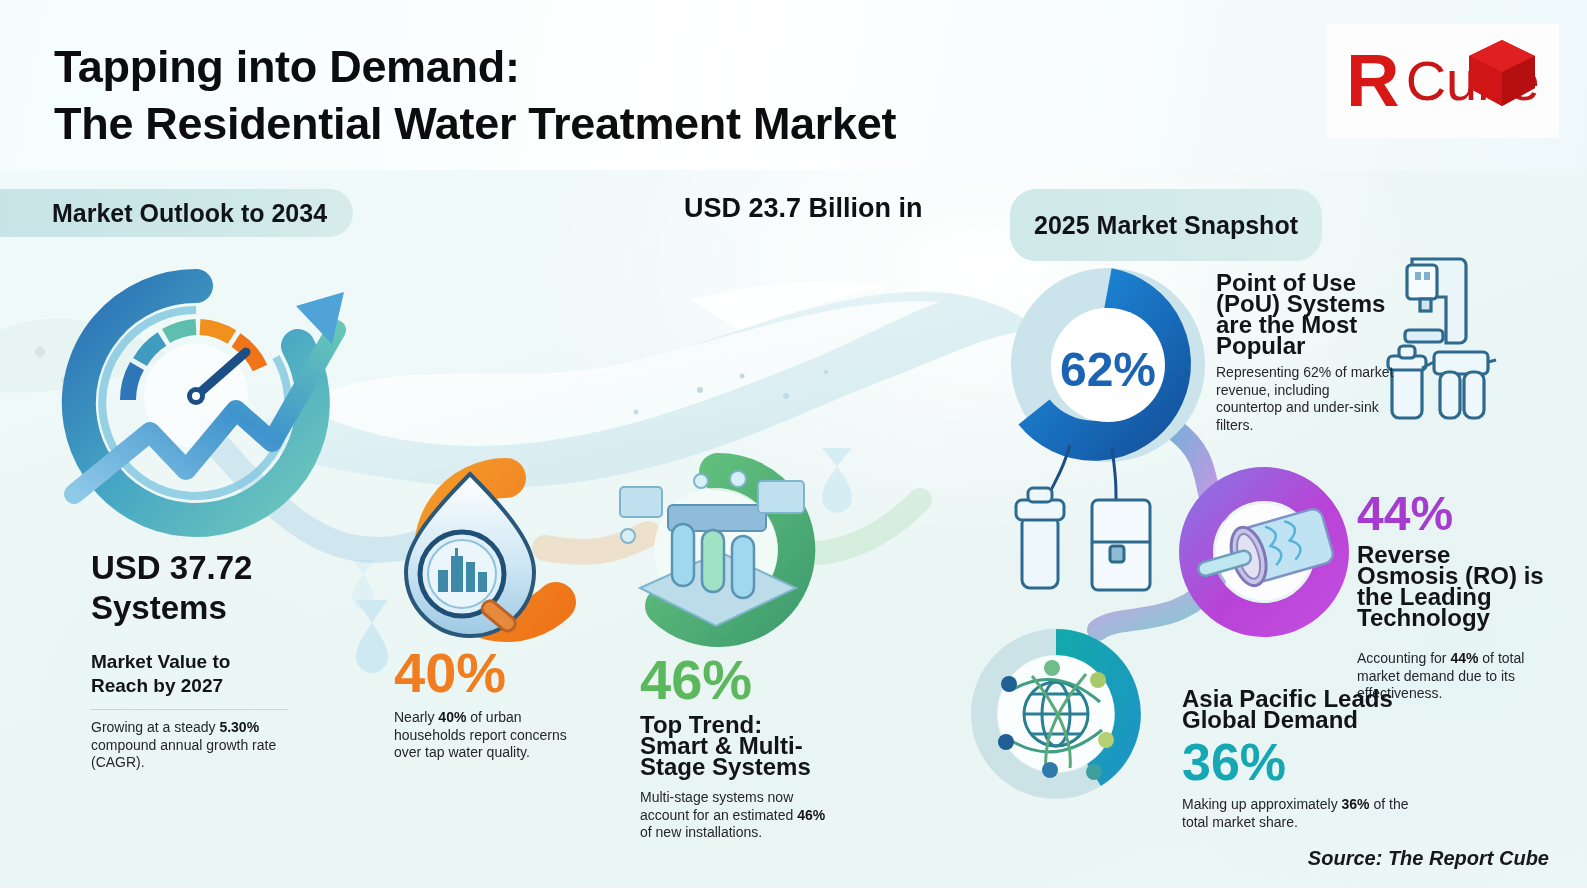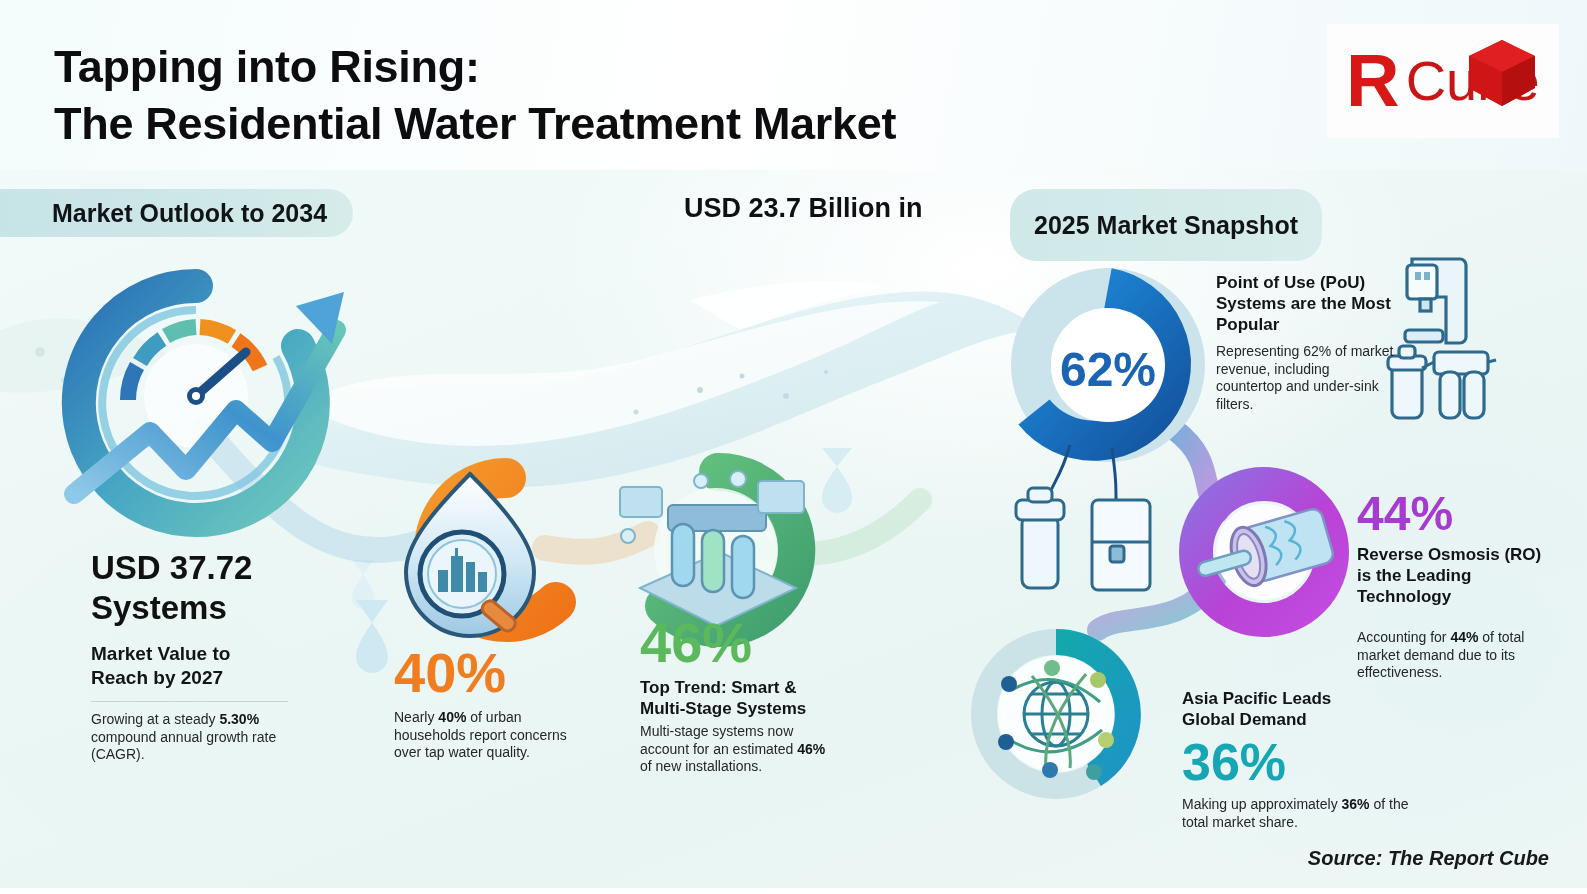--- a/index.html
+++ b/index.html
@@ -54,34 +54,34 @@
     background:linear-gradient(90deg,#c6e3e6 0%,#cfe8e8 70%,#d7ecea 100%);}
   #pill-right{left:1010px;top:189px;padding:12px 24px;
     background:linear-gradient(90deg,#cfe8e8 0%,#d8edec 100%);}
   .mid-stat{
     position:absolute;left:684px;top:193px;
     font-size:27px;font-weight:bold;color:#0e1014;
   }
 
   
   .big-num{font-weight:bold;line-height:1;}
-  .head3{font-size:17px;font-weight:bold;color:#121418;line-height:21px;}
+  .head3{font-size:24px;font-weight:bold;color:#121418;line-height:21px;}
   .body-s{font-size:14px;color:#24262b;line-height:17.5px;}
   .body-s b{font-weight:bold;color:#121418;}
 
   
   #stat-left{position:absolute;left:91px;top:548px;width:225px;}
   #stat-left .v{font-size:33px;font-weight:bold;color:#111;line-height:40px;}
-  #stat-left .h{font-size:19px;font-weight:bold;color:#121418;line-height:24px;margin-top:14px;}
+  #stat-left .h{font-size:19px;font-weight:bold;color:#121418;line-height:24px;margin-top:22px;}
   #stat-left .rule{height:1px;background:#c9d4d4;margin:11px 0 9px 0;width:197px;}
 
   
   #stat-40{position:absolute;left:394px;top:645px;width:190px;}
   #stat-40 .v{font-size:56px;color:#f07e20;}
-  #stat-46{position:absolute;left:640px;top:615px;width:190px;}
+  #stat-46{position:absolute;left:640px;top:652px;width:190px;}
   #stat-46 .v{font-size:56px;color:#5cb85c;}
   .v-wrap{margin-bottom:6px;}
 
   
   #stat-pou{position:absolute;left:1216px;top:272px;width:180px;}
   #stat-pou .body-s{margin-top:8px;}
   #stat-ro{position:absolute;left:1357px;top:490px;width:200px;}
   #stat-ro .v{font-size:48px;color:#a63bd0;}
   #stat-ro .head3{margin-top:6px;}
   #stat-ro .body-s{margin-top:22px;}
@@ -153,21 +153,21 @@
     <path d="M0 330 C60 306 120 322 170 356 C120 380 60 396 0 392 Z" fill="#e6f2f0" opacity=".8"></path>
     <circle cx="40" cy="352" r="5" fill="#cfe0dc" opacity=".7"></circle>
     <circle cx="64" cy="380" r="3" fill="#cfe0dc" opacity=".7"></circle>
 
     <path d="M150 470 C260 620 360 590 470 548 C590 502 640 520 720 545
              C800 570 880 546 960 505" fill="none" stroke="url(#ribbon)" stroke-width="0" opacity="0"></path>
   </svg>
 
   <div class="hdr-band"></div>
   <div class="title">
-    <div>Tapping into Rising:</div>
+    <div>Tapping into Demand:</div>
     <div>The Residential Water Treatment Market</div>
   </div>
 
   <div class="logo-box">
     <span class="logo-r">Я</span>
     <span class="logo-cube-text">Cube</span>
     <svg class="logo-cube-ico" width="74" height="74" viewBox="0 0 74 74">
       <polygon points="37,4 70,20 70,52 37,70 4,52 4,20" fill="#d21414"></polygon>
       <polygon points="37,4 70,20 37,36 4,20" fill="#e02020"></polygon>
       <polygon points="37,36 70,20 70,52 37,70" fill="#b50f0f"></polygon>
@@ -392,21 +392,21 @@
   </div>
 
   <div id="stat-40">
     <div class="v-wrap"><span class="big-num v">40%</span></div>
     <div class="body-s" style="margin-top:8px"><span>Nearly </span><b>40%</b><span> of urban households report concerns over tap water quality.</span></div>
   </div>
 
   <div id="stat-46">
     <div class="v-wrap"><span class="big-num v">46%</span></div>
     <div class="head3">Top Trend: Smart &amp; Multi-Stage Systems</div>
-    <div class="body-s" style="margin-top:4px"><span>Multi-stage systems now account for an estimated </span><b>46%</b><span> of new installations.</span></div>
+    <div class="body-s" style="margin-top:12px"><span>Multi-stage systems now account for an estimated </span><b>46%</b><span> of new installations.</span></div>
   </div>
 
   <div id="stat-pou">
     <div class="head3">Point of Use (PoU) Systems are the Most Popular</div>
     <div class="body-s">Representing 62% of market revenue, including countertop and under-sink filters.</div>
   </div>
 
   <div id="stat-ro">
     <div class="v-wrap"><span class="big-num v">44%</span></div>
     <div class="head3">Reverse Osmosis (RO) is the Leading Technology</div>

